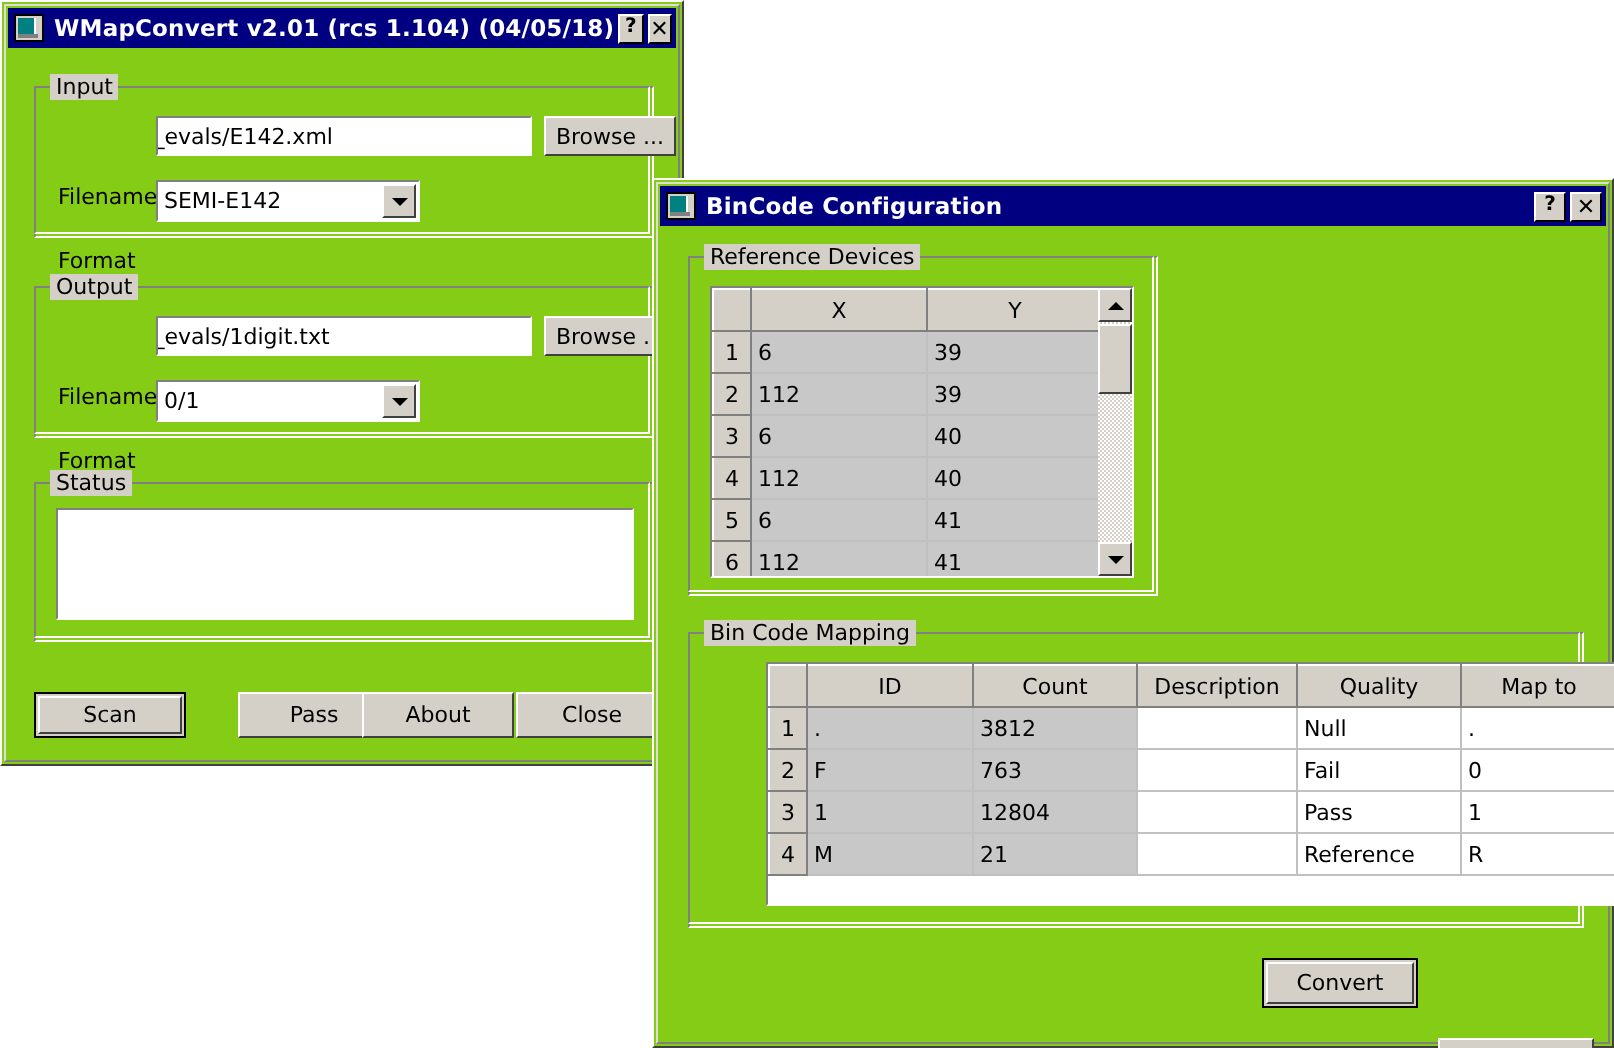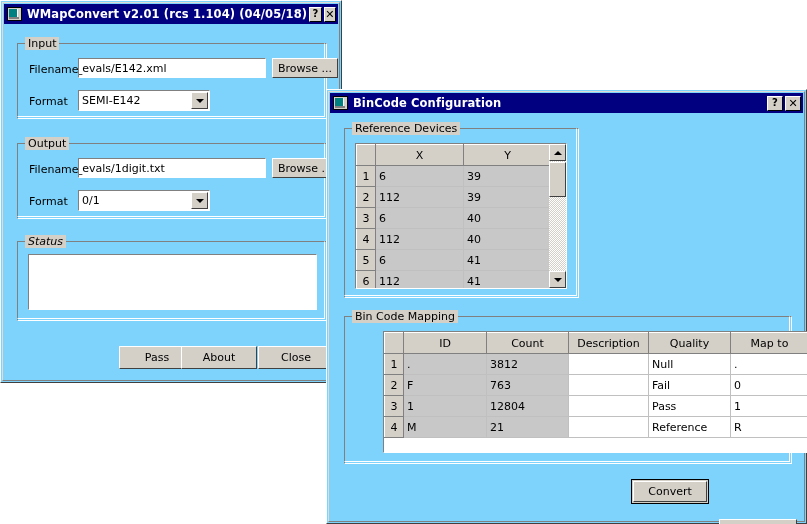--- a/index.html
+++ b/index.html
@@ -8,21 +8,21 @@
     background: #ffffff;
     font-family: "DejaVu Sans", "Liberation Sans", sans-serif;
     font-size: 11px;
     overflow: hidden;
   }
   #root { position: relative; width: 807px; height: 524px; }
 
   
   .win {
     position: absolute;
-    background: #7dd3fc;
+    background: #84cc16;
     border-top: 1px solid #ffffff;
     border-left: 1px solid #ffffff;
     border-right: 1px solid #404040;
     border-bottom: 1px solid #404040;
     box-sizing: border-box;
   }
   .win-inner {
     position: absolute;
     inset: 1px;
     border-top: 1px solid #dfdcd4;
@@ -119,20 +119,21 @@
     color: #000000;
     white-space: nowrap;
   }
 
   
   .lbl {
     position: absolute;
     font-size: 11px;
     color: #000000;
     white-space: nowrap;
+    margin-top: 29px;
   }
   .textbox {
     position: absolute;
     background: #ffffff;
     border-top: 1px solid #808080;
     border-left: 1px solid #808080;
     border-right: 1px solid #ffffff;
     border-bottom: 1px solid #ffffff;
     box-sizing: border-box;
     display: flex;
@@ -365,28 +366,31 @@
       <div class="btn" style="left:254px; top:14px; width:66px; height:20px;">
         <span>Browse ...</span>
       </div>
       <div class="lbl" style="left:11px; top:51px;">Format</div>
       <div class="combo" style="left:60px; top:46px; width:132px; height:21px;">
         <span class="cv">0/1</span>
         <span class="combo-arrow"></span>
       </div>
     </div>
 
-    <div class="group" style="left:16px; top:240px; width:310px; height:80px;font-style:italic;">
+    <div class="group" style="left:16px; top:240px; width:310px; height:80px;">
       <div class="group-inner"></div>
       <div class="group-label">Status</div>
       <div class="statusbox" style="left:10px; top:12px; width:289px; height:56px;">
         <span style="display:block;padding:2px;font-size:11px;"></span>
       </div>
     </div>
 
+    <div class="btn default" style="left:16px; top:345px; width:76px; height:23px;">
+      <span class="btn-face">Scan</span>
+    </div>
     <div class="btn" style="left:118px; top:345px; width:76px; height:23px;">
       <span>Pass</span>
     </div>
     <div class="btn" style="left:180px; top:345px; width:76px; height:23px;align-items:center;">
       <span>About</span>
     </div>
     <div class="btn" style="left:257px; top:345px; width:76px; height:23px;">
       <span>Close</span>
     </div>
   </div>

